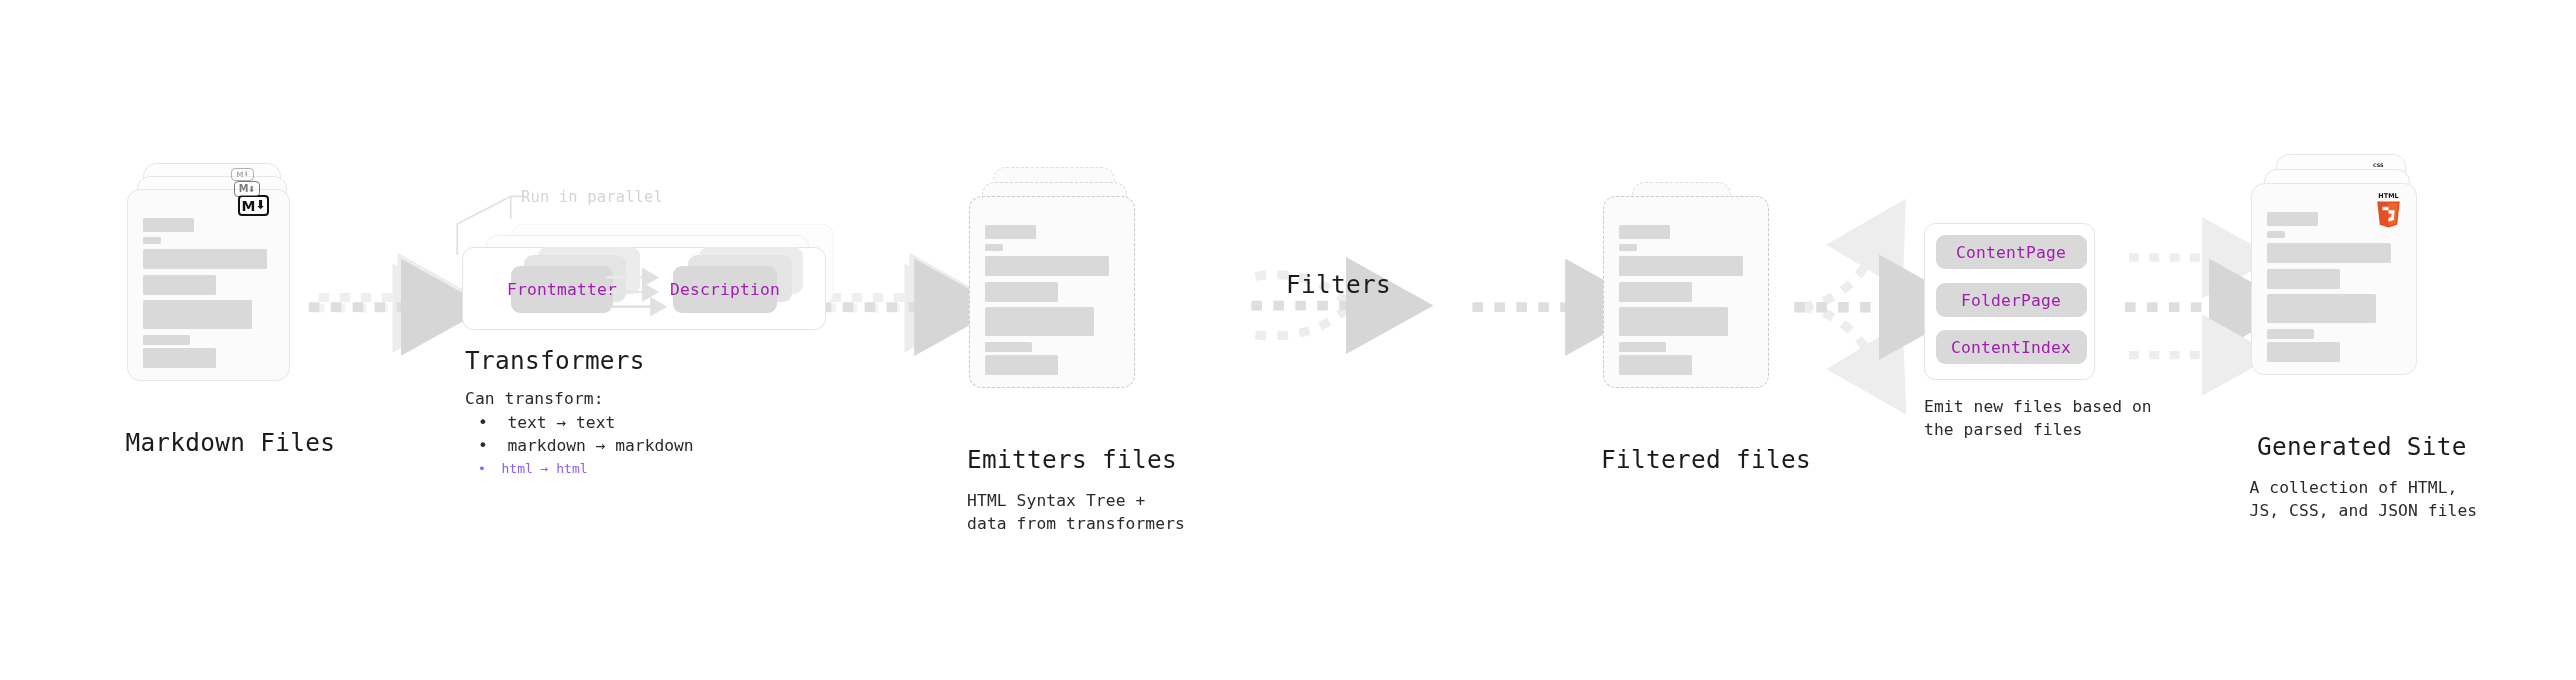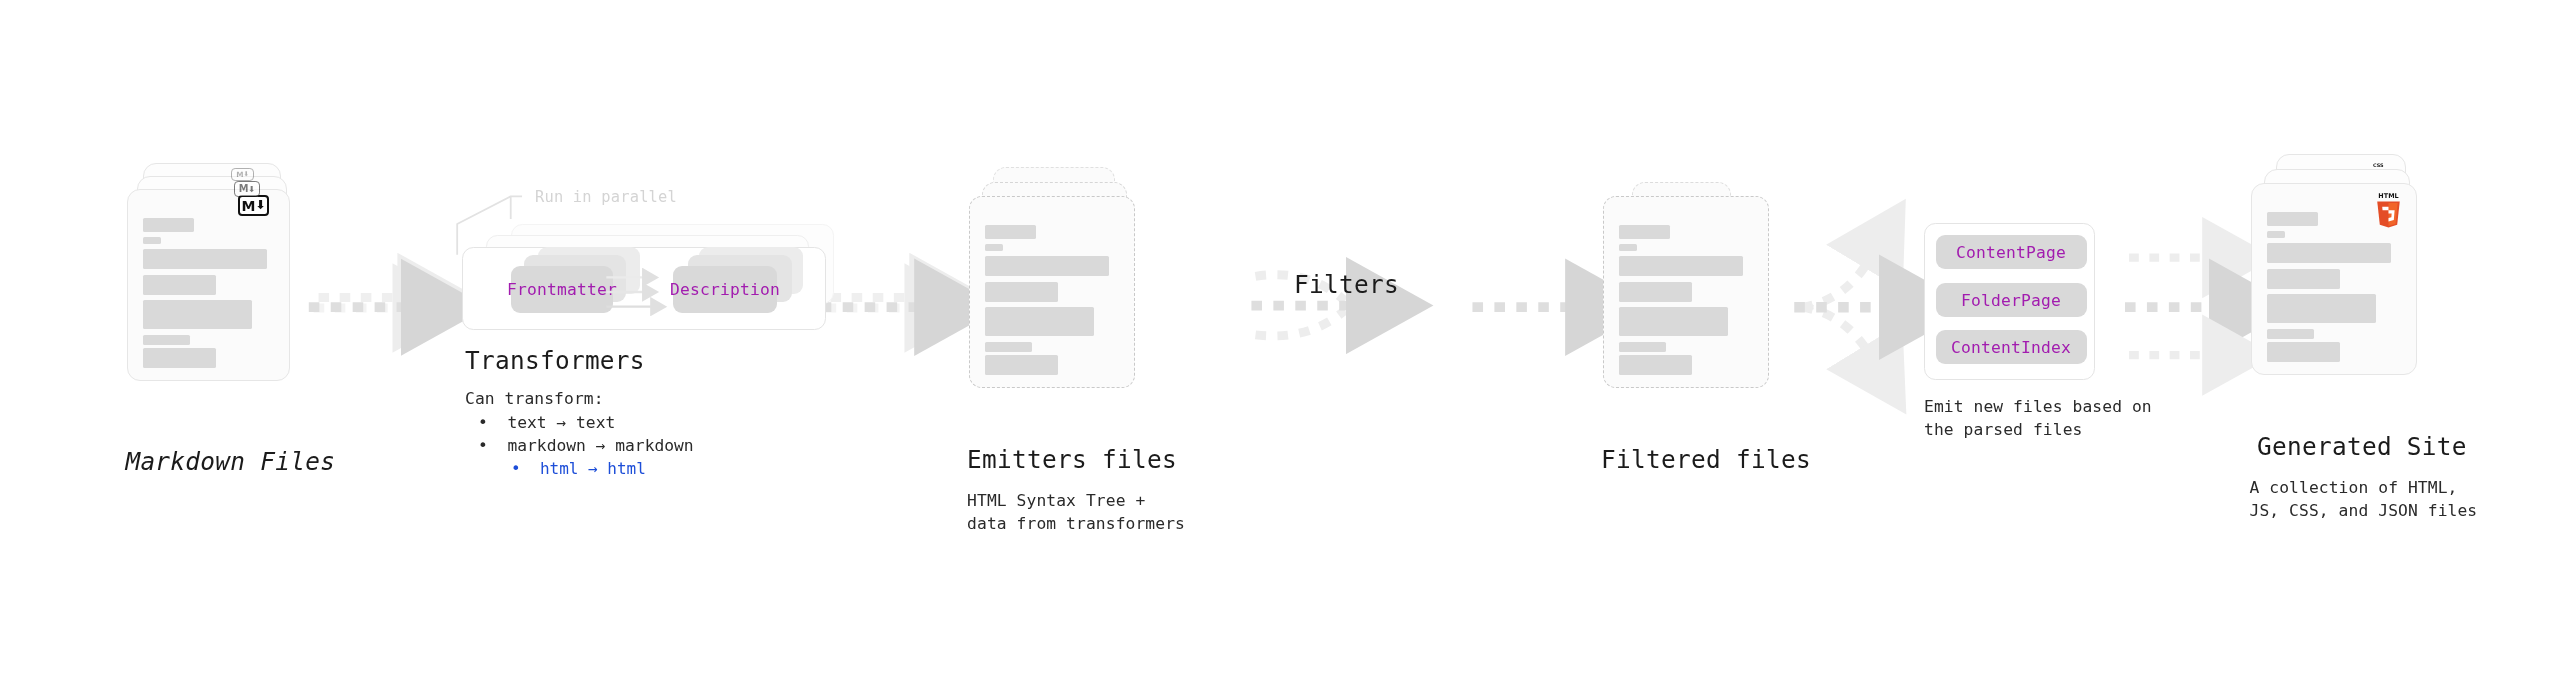--- a/index.html
+++ b/index.html
@@ -181,29 +181,29 @@
       </div>
       <div class="md-badge" style="left:120px; top:18px; width:26px; height:16.3px; border-width:1.6px; opacity:.55;">
         <span class="m" style="font-size:9.8px;">M</span>
         <span class="arr" style="font-size:8.1px;">⬇</span>
       </div>
       <div class="md-badge" style="left:117px; top:4.9px; width:23px; height:13px; border-width:1.6px; opacity:.32;">
         <span class="m" style="font-size:7.3px;">M</span>
         <span class="arr" style="font-size:6.5px;">⬇</span>
       </div>
     </div>
-    <div class="stage-title" style="margin-top:24px; margin-left:11.4px;font-style:italic;">Markdown Files</div>
+    <div class="stage-title" style="margin-top:5px; margin-left:11.4px;">Markdown Files</div>
   </div>
 
   <div class="stage" style="left:439px; top:185px; width:423px;">
 
     <svg width="171" height="73" style="left:0px; top:0px;" viewBox="0 0 210 90">
       <path d="M22 86 L22 48 L88 14 L88 42 M88 14 L102 14" fill="none" stroke="#e2e2e2" stroke-width="2.2" stroke-linejoin="round"></path>
     </svg>
-    <div class="parallel-label" style="left:96px; top:3.3px;">Run in parallel</div>
+    <div class="parallel-label" style="left:82px; top:3.3px;">Run in parallel</div>
 
     <div class="group-box g3" style="left:72px; top:39px; width:323px; height:80px;"></div>
     <div class="group-box g2" style="left:47px; top:50px; width:323px; height:80px;"></div>
     <div class="group-box" style="left:23px; top:62px; width:364px; height:83px;"></div>
 
     <div class="pill faded2" style="left:99px; top:62px; width:102px; height:47px;"></div>
     <div class="pill faded1" style="left:85px; top:70px; width:102px; height:47px;"></div>
     <div class="pill" style="left:72px; top:81px; width:102px; height:47px;">Frontmatter</div>
 
     <div class="pill faded2" style="left:260px; top:62px; width:104px; height:47px;"></div>
@@ -222,21 +222,21 @@
 
     <ul style="position:absolute; left:39px; top:226px; list-style:none;">
       <li style="font-size:16.3px; line-height:23px; color:#2a2a2a; white-space:nowrap;">
         <span>•&nbsp;</span>
         <span>text → text</span>
       </li>
       <li style="font-size:16.3px; line-height:23px; color:#2a2a2a; white-space:nowrap;">
         <span>•&nbsp;</span>
         <span>markdown → markdown</span>
       </li>
-      <li style="font-size:16px; line-height:23px; color:#1d4ed8; white-space:nowrap;margin-left:33px;">
+      <li style="font-size:13px; line-height:23px; color:#8b5cf6; white-space:nowrap;">
         <span>•&nbsp;</span>
         <span>html → html</span>
       </li>
     </ul>
   </div>
 
   <div class="stage" style="left:959px; top:167px; width:268px;">
     <div class="doc-stack" style="position:relative; width:211px; height:260px;">
       <div class="doc dashed" style="left:34px; top:0px; width:122px; height:46px; border-color:#e0e0e0;"></div>
       <div class="doc dashed" style="left:23px; top:14.6px; width:145px; height:46px; border-color:#d6d6d6;"></div>
@@ -249,21 +249,21 @@
         <div class="skel" style="left:15.4px; top:145px; width:47px; height:9.8px;"></div>
         <div class="skel" style="left:15.4px; top:158px; width:73px; height:19.5px;"></div>
       </div>
     </div>
     <div class="stage-title" style="margin-top:18px; margin-left:8.1px;">Emitters files</div>
     <div class="stage-sub" style="margin-top:14.6px; margin-left:8.1px;">HTML Syntax Tree +
 data from transformers</div>
   </div>
 
   <div class="stage" style="left:1282px; top:252px; width:268px;">
-    <div class="stage-title" style="margin-top:18px; margin-left:12px;">Filters</div>
+    <div class="stage-title" style="margin-top:18px; margin-left:4px;">Filters</div>
   </div>
 
   <div class="stage" style="left:1593px; top:167px; width:268px;">
     <div class="doc-stack" style="position:relative; width:211px; height:260px;">
       <div class="doc dashed" style="left:39px; top:14.6px; width:99px; height:36px; border-color:#dcdcdc;"></div>
       <div class="doc dashed" style="left:9.8px; top:29px; width:166px; height:192px;">
         <div class="skel" style="left:15.4px; top:28px; width:51px; height:14px;"></div>
         <div class="skel" style="left:15.4px; top:47px; width:18px; height:6.5px;"></div>
         <div class="skel" style="left:15.4px; top:59px; width:124px; height:19.5px;"></div>
         <div class="skel" style="left:15.4px; top:85px; width:73px; height:19.5px;"></div>

